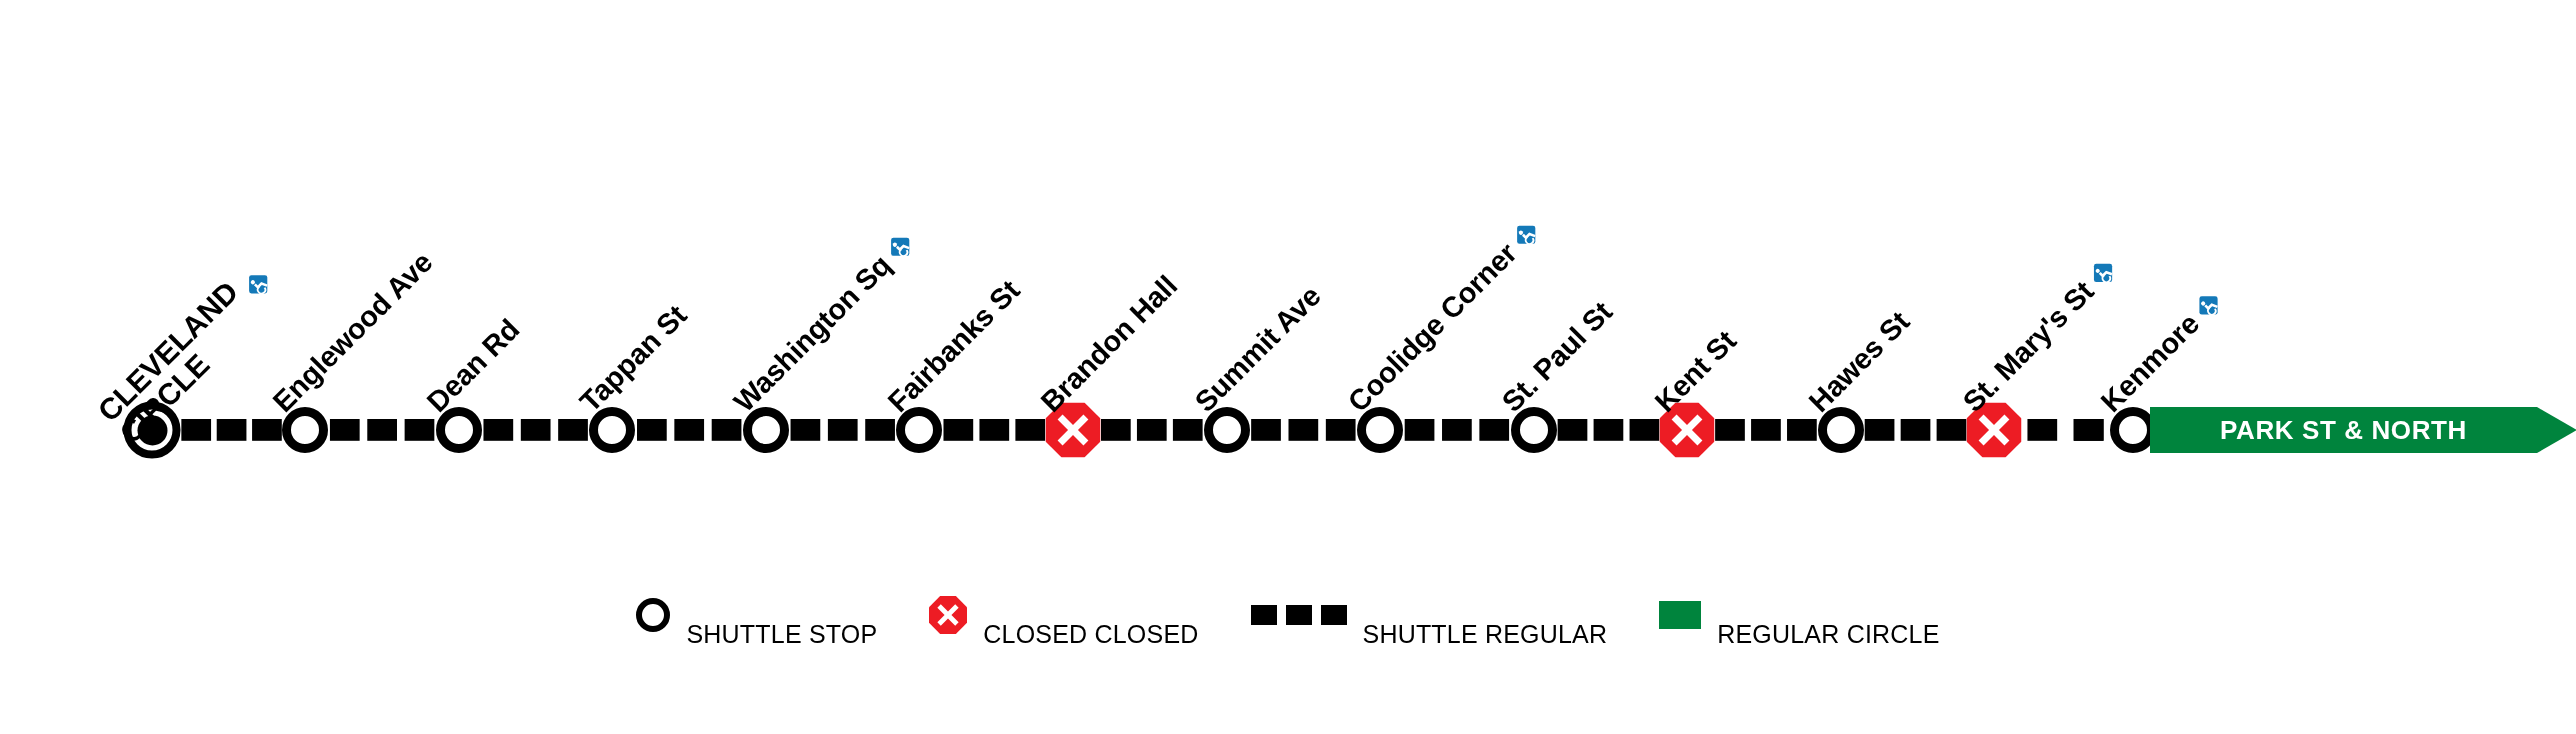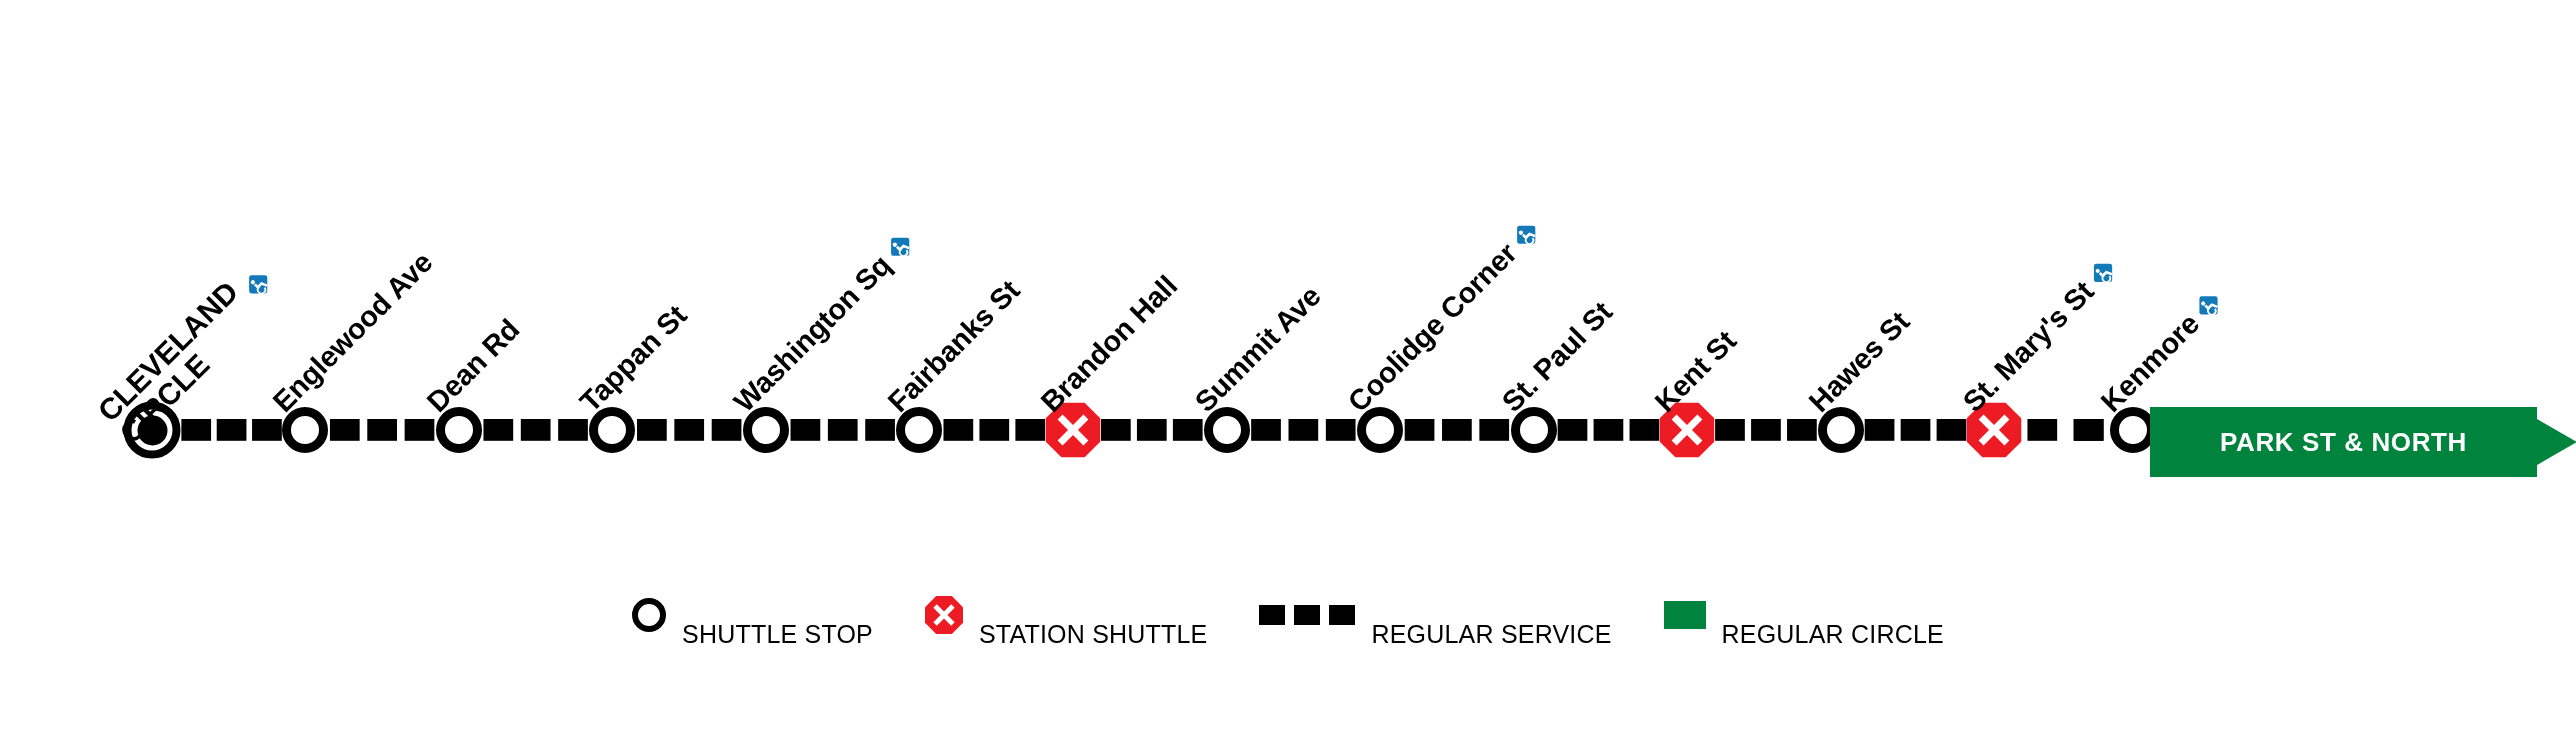--- a/index.html
+++ b/index.html
@@ -102,21 +102,21 @@
   .dest-banner {
     position: absolute;
     display: flex;
     align-items: center;
   }
   .dest-body {
     height: 46px;
     display: flex;
     align-items: center;
     justify-content: center;
-    padding: 12px 30px;
+    padding: 0 30px;
   }
   .dest-label {
     color: #ffffff;
     font-size: 26px;
     font-weight: 700;
     letter-spacing: 0.6px;
     white-space: nowrap;
   }
   .dest-arrow {
     width: 0;
@@ -382,29 +382,29 @@
   <div class="legend" id="legend">
       <div class="legend-item">
         <div class="legend-circle"></div>
         <span class="legend-label">SHUTTLE STOP</span>
       </div>
       <div class="legend-item">
         <svg viewBox="0 0 100 100" width="38" height="38" class="legend-closed">
           <polygon points="29.3,0 70.7,0 100,29.3 100,70.7 70.7,100 29.3,100 0,70.7 0,29.3" fill="#ED1C24"></polygon>
           <path d="M31 22 L50 41 L69 22 L78 31 L59 50 L78 69 L69 78 L50 59 L31 78 L22 69 L41 50 L22 31 Z" fill="#ffffff"></path>
         </svg>
-        <span class="legend-label">STATION SHUTTLE</span>
+        <span class="legend-label">CLOSED CLOSED</span>
       </div>
       <div class="legend-item">
         <div class="legend-dashes">
           <div class="legend-dash"></div>
           <div class="legend-dash"></div>
           <div class="legend-dash"></div>
         </div>
-        <span class="legend-label">REGULAR SERVICE</span>
+        <span class="legend-label">SHUTTLE REGULAR</span>
       </div>
       <div class="legend-item">
         <div class="legend-green" style="background: rgb(0, 132, 61);"></div>
         <span class="legend-label">REGULAR CIRCLE</span>
       </div>
     </div>
 
 </div>
 
 

